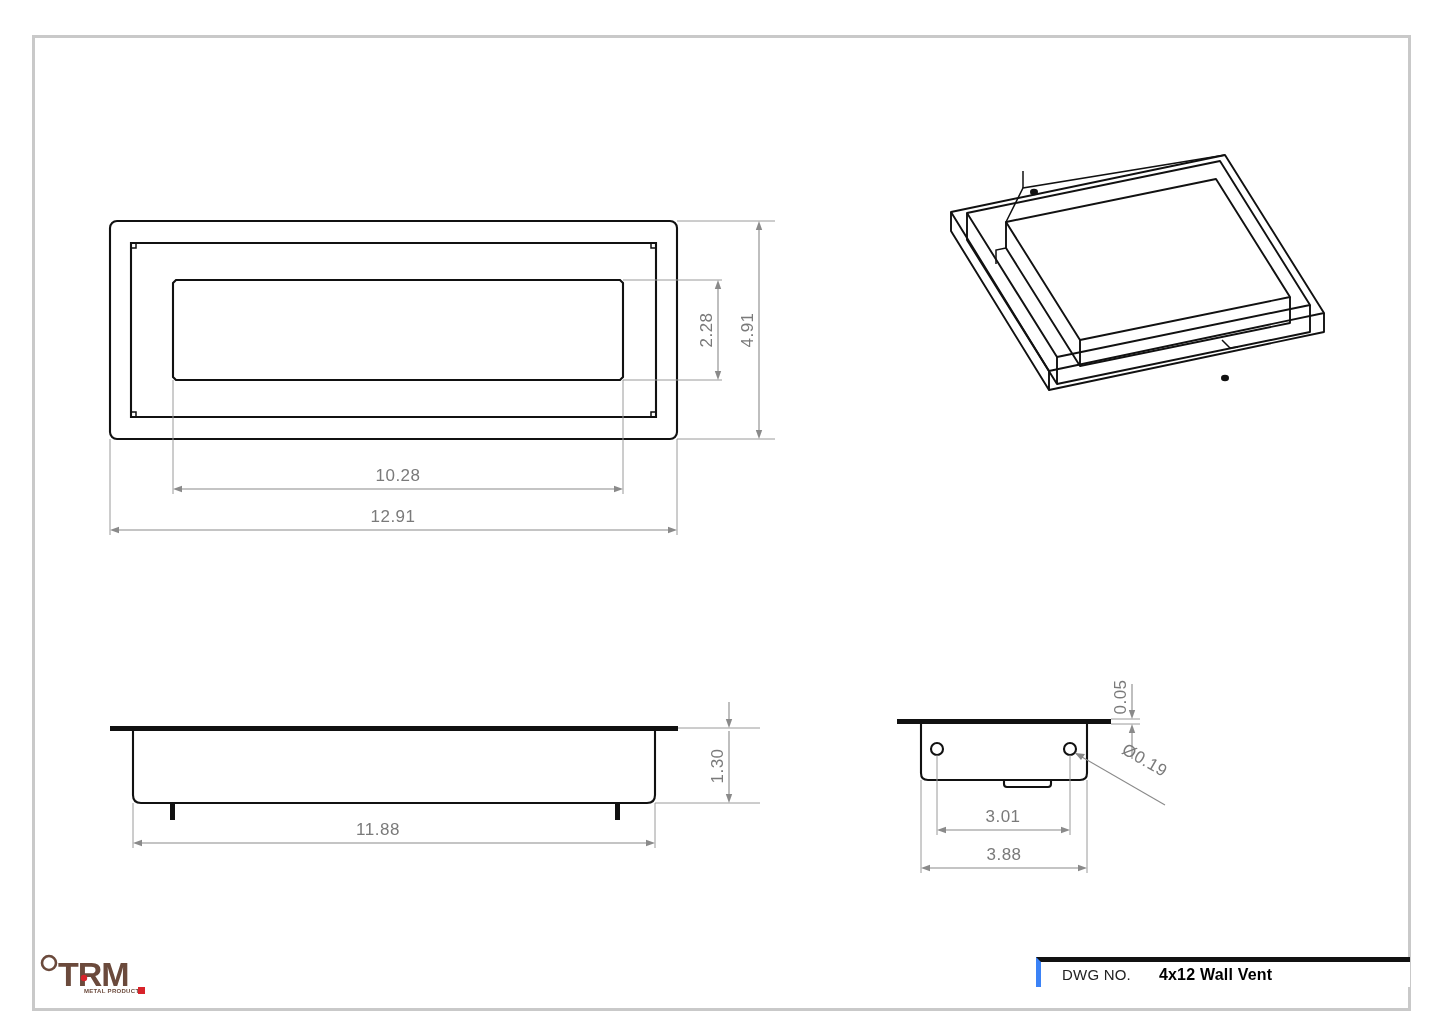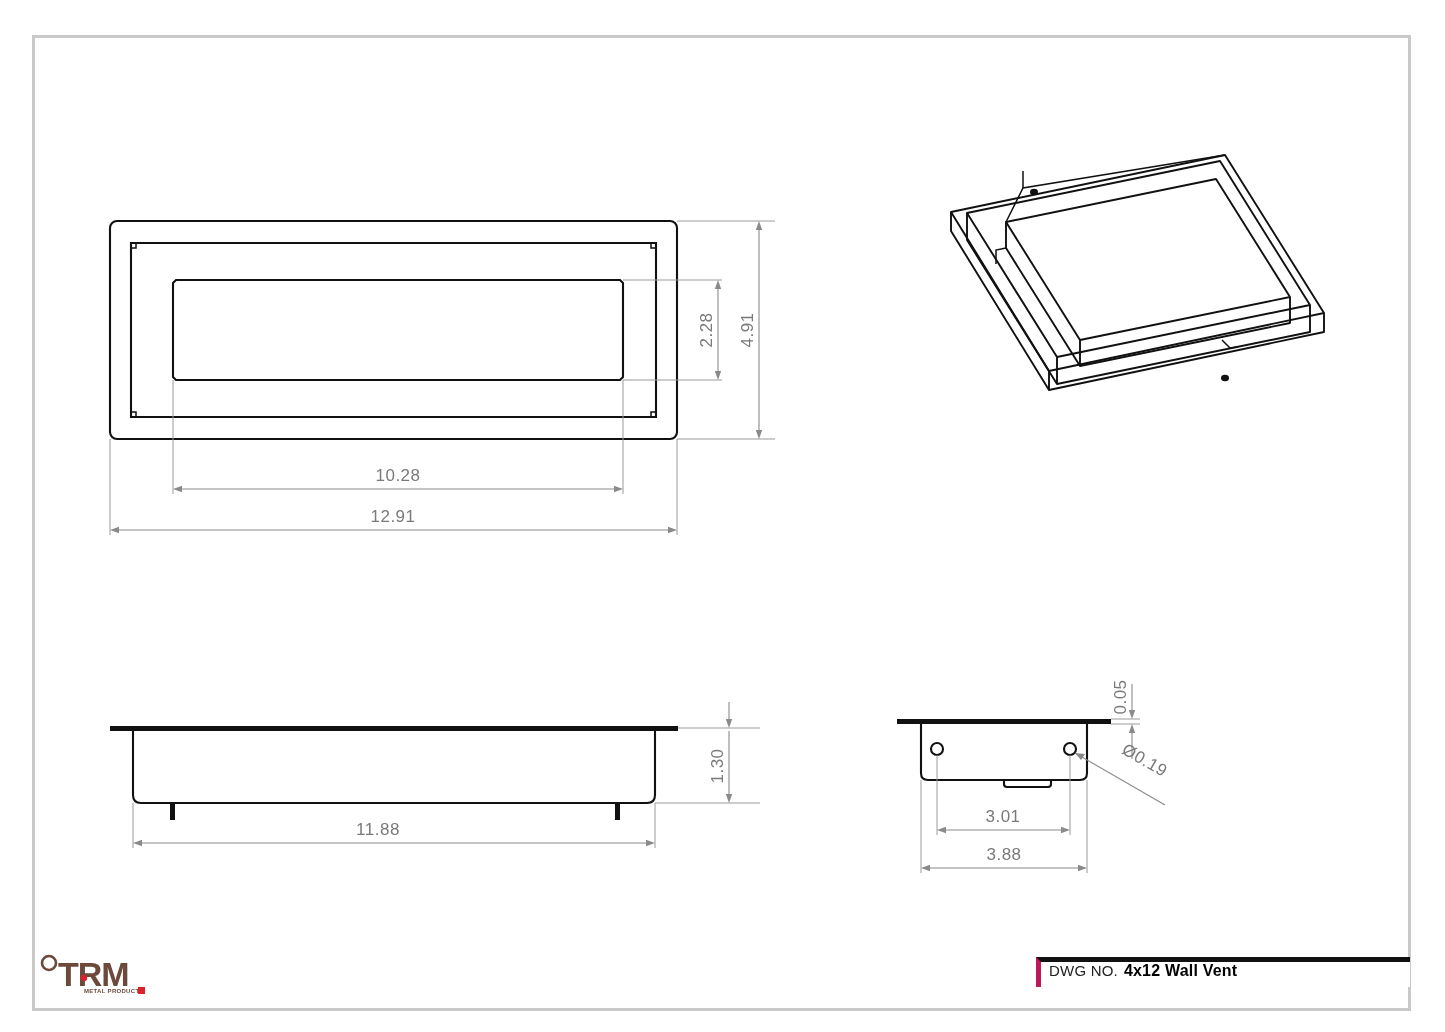--- a/index.html
+++ b/index.html
@@ -55,38 +55,39 @@
     white-space: nowrap;
     letter-spacing: 0.05px;
   }
   .titleblock {
     position: absolute;
     left: 1036px;
     top: 957px;
     width: 374px;
     height: 30px;
     border-top: 5px solid #111111;
-    border-left: 5px solid #be185d;
+    border-left: 5px solid #3b82f6;
     box-sizing: border-box;
     background: #ffffff;
     display: flex;
-    align-items: flex-start;
-    padding-left: 8px;
+    align-items: center;
+    padding-left: 21px;
     gap: 6px;
   }
   .tb-label {
     font-size: 15px;
     color: #222222;
     letter-spacing: 0.2px;
   }
   .tb-value {
     font-size: 16px;
     color: #000000;
     font-weight: bold;
     letter-spacing: 0.2px;
+    margin-left: 22px;
   }
   .dimtext {
     font-family: "Liberation Sans", sans-serif;
     fill: #7a7a7a;
     font-size: 17px;
     letter-spacing: 0.5px;
   }
   .geo {
     fill: none;
     stroke: #111111;

